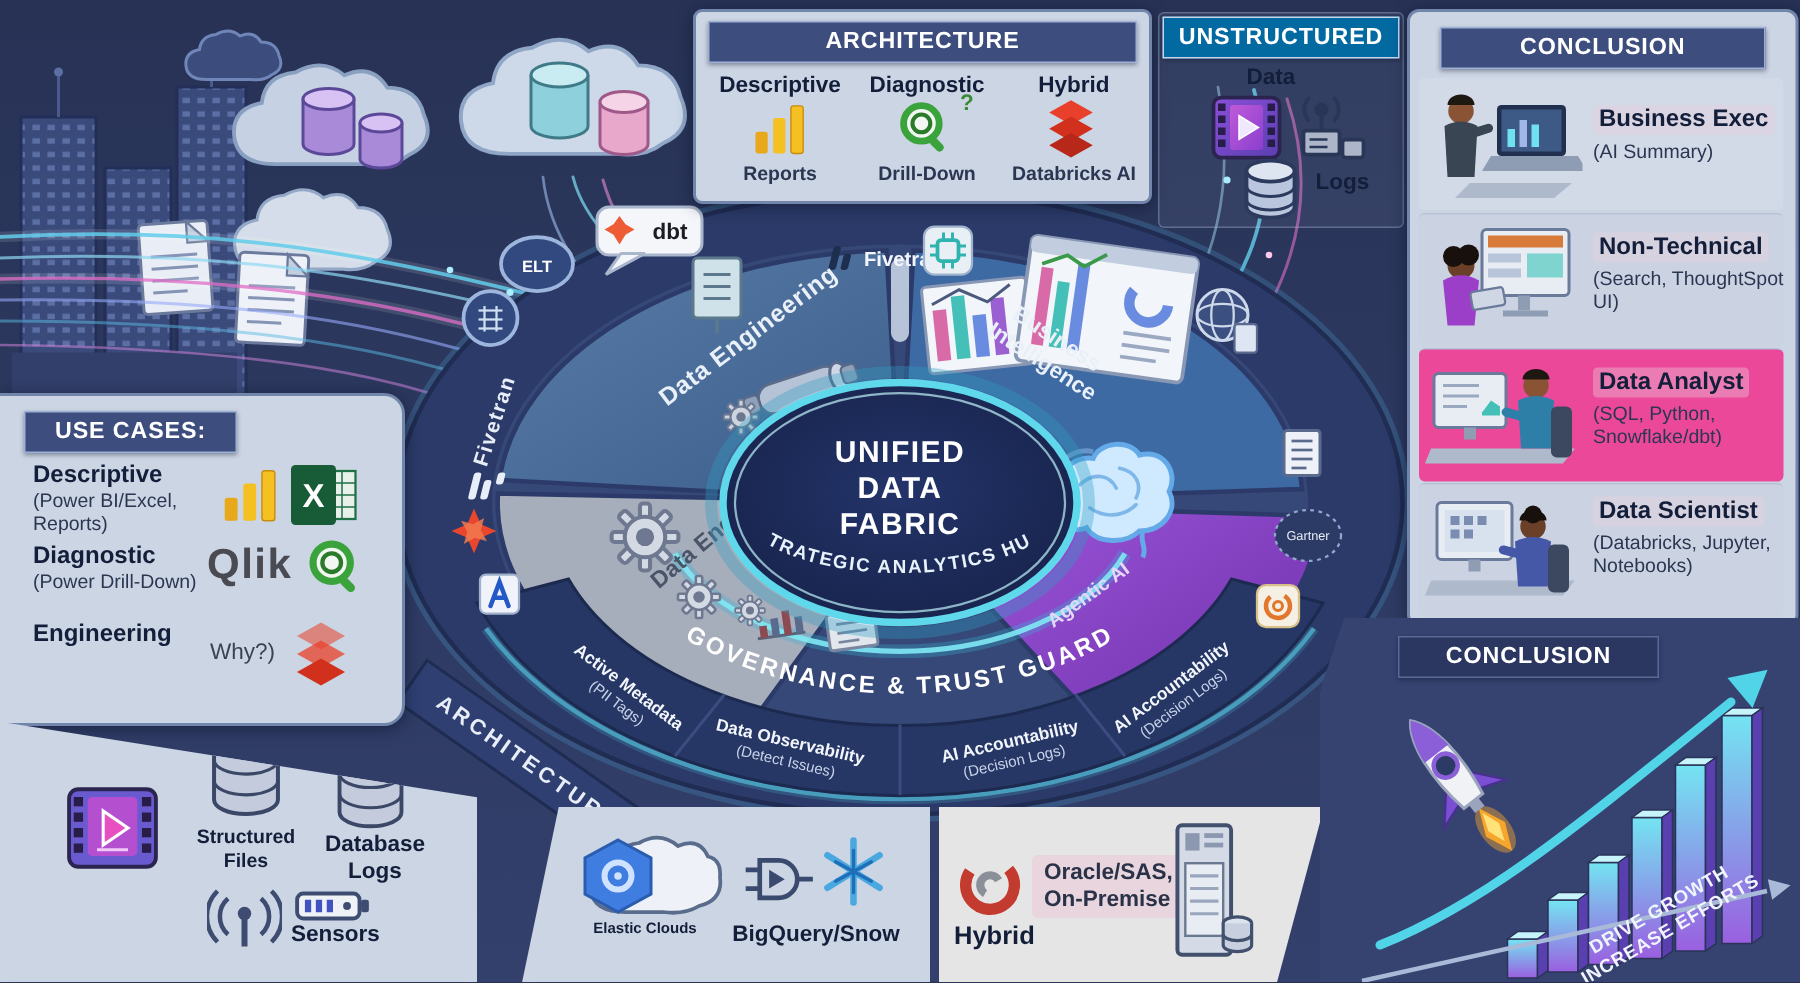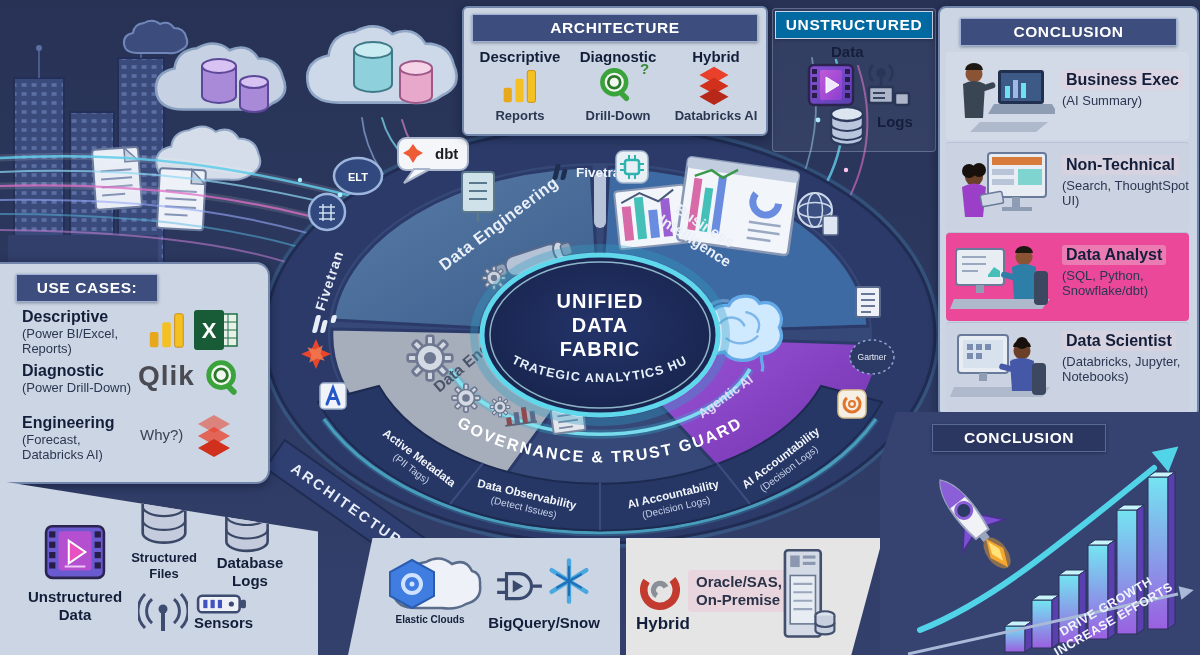--- a/index.html
+++ b/index.html
@@ -573,21 +573,20 @@
     </svg>
     <div class="lbl" style="left:22px;top:98px;font-size:16px;">Diagnostic</div>
     <div class="sub" style="left:22px;top:116px;width:120px;">(Power Drill-Down)</div>
     <div class="lbl" style="left:138px;top:96px;font-size:28px;color:#4a4a52;letter-spacing:1px;">Qlik</div>
     <svg class="abs" style="left:202px;top:92px" width="44" height="44" viewBox="0 0 46 46">
       <circle cx="20" cy="20" r="13" fill="#f2f7f2" stroke="#3ba33b" stroke-width="5"></circle>
       <circle cx="20" cy="20" r="6.5" fill="none" stroke="#2a7a2a" stroke-width="3"></circle>
       <rect x="29" y="29" width="12" height="6" rx="3" fill="#3ba33b" transform="rotate(45 29 29)"></rect>
     </svg>
     <div class="lbl" style="left:22px;top:150px;font-size:16px;">Engineering</div>
-    <div class="sub" style="left:22px;top:168px;width:118px;">(Forecast, Databricks AI)</div>
     <div class="sub" style="left:140px;top:162px;font-size:15px;color:#3a4254;">Why?)</div>
     <svg class="abs" style="left:192px;top:148px" width="44" height="46" viewBox="0 0 44 46">
       <polygon points="22,3 38,12 22,21 6,12" fill="#e8402a" opacity=".55"></polygon>
         <polygon points="22,15 38,24 22,33 6,24" fill="#e8402a" opacity=".75"></polygon>
         <polygon points="22,27 38,36 22,45 6,36" fill="#d0301c"></polygon>
     </svg>
   </div>
 
   <div class="abs" style="left:0;top:468px;width:318px;height:187px;background:#ccd5e3;
               clip-path:polygon(0 7%,100% 34%,100% 100%,0 100%);box-shadow:0 2px 10px rgba(8,14,36,.5);">
@@ -600,21 +599,20 @@
           <rect x="5" y="37" width="6" height="6"></rect>
       <rect x="49" y="7" width="6" height="6"></rect>
           <rect x="49" y="17" width="6" height="6"></rect>
           <rect x="49" y="27" width="6" height="6"></rect>
           <rect x="49" y="37" width="6" height="6"></rect>
         </g>
       <rect x="14" y="7" width="32" height="38" rx="3" fill="#b44fd0"></rect>
       <polygon points="24,16 24,38 40,27" fill="#e84fc0" stroke="#ffffff" stroke-width="2"></polygon>
       <line x1="20" y1="41" x2="40" y2="41" stroke="#f0c8f8" stroke-width="2"></line>
     </svg>
-    <div class="lbl" style="left:14px;top:120px;width:122px;text-align:center;font-size:15px;line-height:1.2;">Unstructured Data</div>
     <svg class="abs" style="left:138px;top:14px" width="52" height="66" viewBox="0 0 48 62">
       <path d="M4,10 v38 a20,9 0 0 0 40,0 v-38" fill="#c3cbdc" stroke="#3a4766" stroke-width="2.5"></path>
       <ellipse cx="24" cy="10" rx="20" ry="9" fill="#e2e8f2" stroke="#3a4766" stroke-width="2.5"></ellipse>
       <path d="M4,23 a20,9 0 0 0 40,0 M4,36 a20,9 0 0 0 40,0" fill="none" stroke="#3a4766" stroke-width="2"></path>
     </svg>
     <div class="lbl" style="left:124px;top:82px;width:80px;text-align:center;font-size:13px;line-height:1.2;">Structured Files</div>
     <svg class="abs" style="left:222px;top:24px" width="50" height="64" viewBox="0 0 48 62">
       <path d="M4,10 v38 a20,9 0 0 0 40,0 v-38" fill="#c3cbdc" stroke="#3a4766" stroke-width="2.5"></path>
       <ellipse cx="24" cy="10" rx="20" ry="9" fill="#e2e8f2" stroke="#3a4766" stroke-width="2.5"></ellipse>
       <path d="M4,23 a20,9 0 0 0 40,0 M4,36 a20,9 0 0 0 40,0" fill="none" stroke="#3a4766" stroke-width="2"></path>

